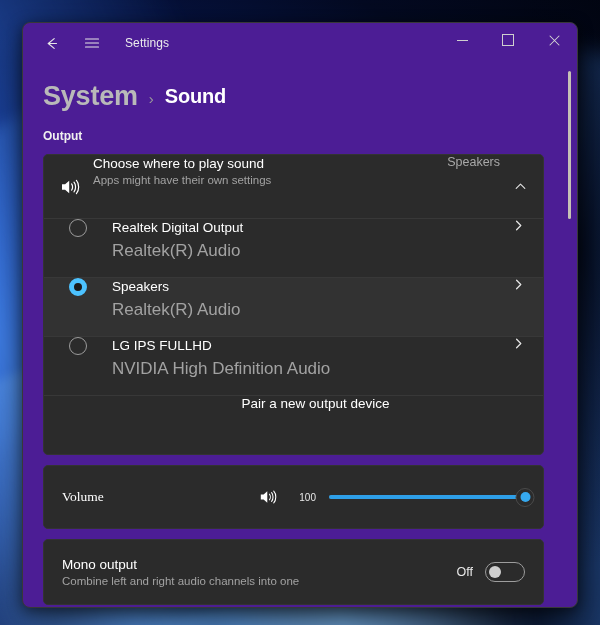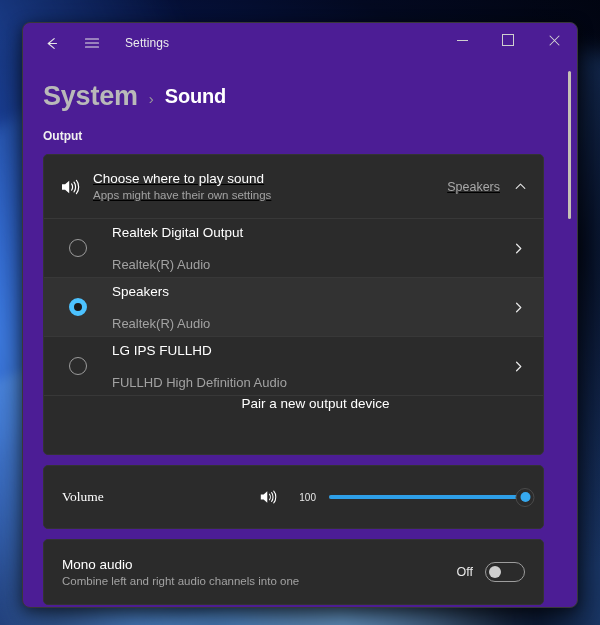--- a/index.html
+++ b/index.html
@@ -167,24 +167,22 @@
   .card {
     background: #2b2b2b;
     border: 1px solid #333333;
     border-radius: 5px;
     overflow: hidden;
     margin-bottom: 10px;
   }
 
   .expander-head {
     display: flex;
-    align-items: center;
     height: 63px;
     padding: 0 16px 0 15px;
-    text-decoration: underline;
   }
   .eh-icon {
     width: 34px;
     display: flex; align-items: center; justify-content: flex-start;
     color: #ffffff;
   }
   .eh-text { flex: 1 1 auto; min-width: 0; }
   .eh-title {
     font-size: 13.5px;
     color: #ffffff;
@@ -202,21 +200,21 @@
     margin-right: 14px;
     white-space: nowrap;
   }
   .eh-chev { color: #e0e0e0; display: flex; align-items: center; }
 
   .divider { height: 1px; background: #383838; }
 
   
   .dev-row {
     display: flex;
-    align-items: center;
+    align-items: flex-start;
     height: 58px;
     padding: 0 18px 0 0;
     background: #2b2b2b;
   }
   .dev-row.selected { background: #323232; }
 
   .radio-wrap {
     width: 68px;
     display: flex; align-items: center; justify-content: center;
     flex: 0 0 68px;
@@ -232,24 +230,24 @@
     border: 5px solid #4cc2ff;
     background: #1a1a1a;
   }
   .dev-text { flex: 1 1 auto; min-width: 0; }
   .dev-name {
     font-size: 13.5px;
     color: #ffffff;
     line-height: 17px;
   }
   .dev-sub {
-    font-size: 13px;
+    font-size: 17px;
     color: #a2a2a2;
     line-height: 15px;
-    margin-top: 16px;
+    margin-top: 7px;
   }
   .dev-chev { color: #e6e6e6; display: flex; align-items: center; }
 
   
   .pair-row {
     display: flex;
     align-items: center;
     height: 58px;
     padding: 0 18px 0 0;
     flex-direction: column;
@@ -497,21 +495,21 @@
           </div>
 
           <div class="divider"></div>
 
           <div class="dev-row">
             <div class="radio-wrap">
               <div class="radio"></div>
             </div>
             <div class="dev-text">
               <div class="dev-name">LG IPS FULLHD</div>
-              <div class="dev-sub">FULLHD High Definition Audio</div>
+              <div class="dev-sub">NVIDIA High Definition Audio</div>
             </div>
             <div class="dev-chev">
               <svg width="13" height="13" viewBox="0 0 13 13" fill="none" aria-hidden="true">
                 <path d="M4.6 2.2l4.2 4.3-4.2 4.3" stroke="#e6e6e6" stroke-width="1.25" stroke-linecap="round" stroke-linejoin="round"></path>
               </svg>
             </div>
           </div>
 
           <div class="divider"></div>
 
@@ -536,21 +534,21 @@
               <div class="slider-track"></div>
               <div class="slider-fill" id="slider-fill" style="width: 100%;"></div>
               <div class="slider-thumb" id="slider-thumb" style="left: 100%;"></div>
             </div>
           </div>
         </div>
 
         <div class="card">
           <div class="mono-row">
             <div class="mono-text">
-              <div class="mono-title">Mono audio</div>
+              <div class="mono-title">Mono output</div>
               <div class="mono-sub">Combine left and right audio channels into one</div>
             </div>
             <div class="toggle-state">Off</div>
             <div class="toggle">
               <div class="toggle-knob"></div>
             </div>
           </div>
         </div>
 
       </div>

